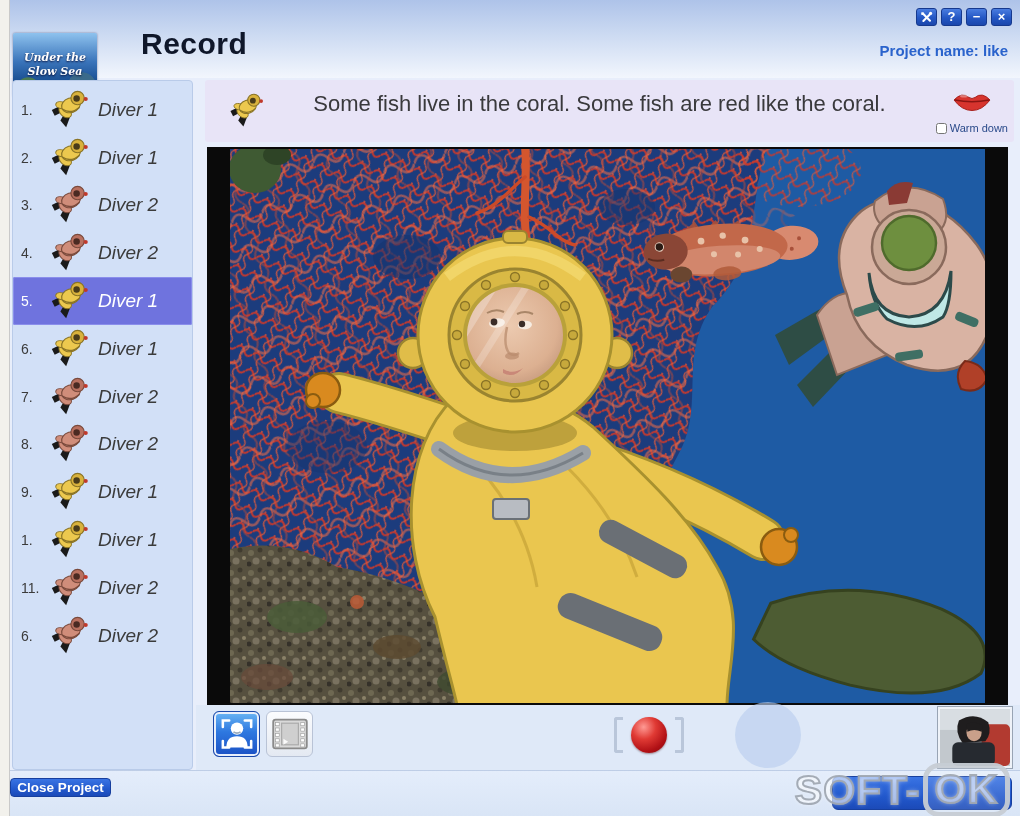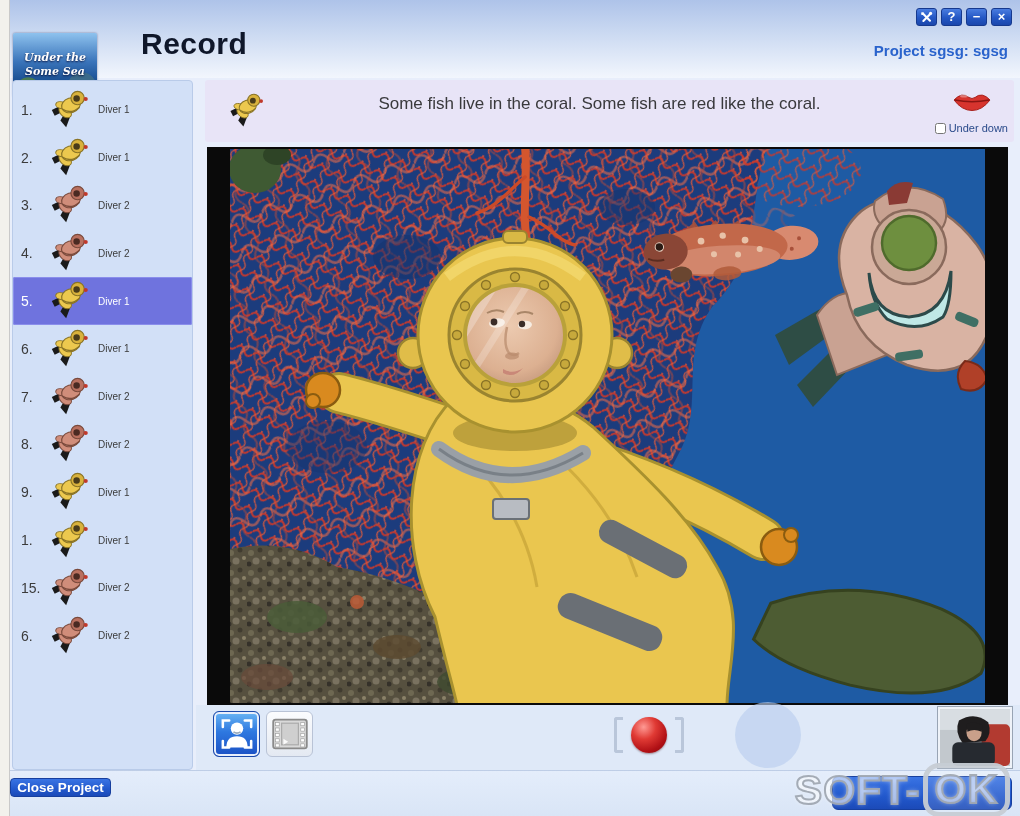--- a/index.html
+++ b/index.html
@@ -31,33 +31,33 @@
           display:flex; align-items:center; justify-content:center; cursor:default; }
   .project-name { position:absolute; right:12px; top:42px; font-size:15px; font-weight:bold;
           color:#2a63cc; }
 
   
   .sidebar { position:absolute; left:12px; top:80px; width:181px; height:690px;
           background:#d2e0f7; border:1px solid #b9cbe9; border-radius:4px; padding-top:5px; }
   .srow { height:47.8px; display:flex; align-items:center; padding:0 4px 0 8px; border-radius:2px; }
   .snum { width:27px; font-size:14px; color:#3b3b3b; flex:0 0 auto; }
   .sicon { width:42px; height:42px; flex:0 0 auto; margin-right:8px; }
-  .slabel { font-size:10px; color:#3b3b3b; }
+  .slabel { font-size:19px; color:#3b3b3b;font-style:italic; }
   .srow.selected { background:#6f73de; box-shadow:inset 0 0 0 1px #8a8eeb; }
   .srow.selected .snum, .srow.selected .slabel { color:#ffffff; }
   .diver1 { --suit:#ecc84e; --helm:#d9b23c; --line:#8a7426; --visor:#4a3c1a; }
   .diver2 { --suit:#d08d7a; --helm:#b9705f; --line:#7a4a3c; --visor:#4a2a22; }
 
   
   .subtitle-bar { position:absolute; left:205px; top:80px; width:809px; height:62px;
           background:#e8e4f7; border-radius:3px; }
   .subtitle-diver { position:absolute; left:22px; top:8px; width:38px; height:46px; }
   .subtitle-text { position:absolute; left:70px; right:90px; top:0; height:48px;
           display:flex; align-items:center; justify-content:center;
-          font-size:17px; color:#39393c; }
+          font-size:22px; color:#39393c; }
   .lips { position:absolute; right:22px; top:10px; width:40px; height:22px; }
   .slowdown { position:absolute; right:6px; top:42px; display:flex; align-items:center; gap:3px; }
   .slowdown input { width:11px; height:11px; margin:0; }
   .slowdown label { font-size:11px; color:#2a4a8a; }
 
   
   .stage { position:absolute; left:207px; top:147px; width:801px; height:558px;
           background:#000; }
   .stage svg { display:block; width:801px; height:558px; }
 
@@ -102,38 +102,38 @@
           margin:12px 2px; background:rgba(255,255,255,.12); line-height:1.05; }
 </style>
 </head>
 <body>
 
 <div class="header"></div>
 <div class="left-strip"></div>
 
 <div class="logo">
   <span class="logo-line">Under the</span>
-  <span class="logo-line">Some Sea</span>
+  <span class="logo-line">Slow Sea</span>
 </div>
 <div class="page-title">Record</div>
 
 <div class="winbtns">
   <div class="winbtn">
     <svg width="13" height="13" viewBox="0 0 16 16">
       <rect x="7" y="1" width="2.6" height="14" rx="1.2" fill="#fff" transform="rotate(45 8 8)"></rect>
       <rect x="7" y="1" width="2.6" height="14" rx="1.2" fill="#fff" transform="rotate(-45 8 8)"></rect>
       <rect x="1.5" y="1.5" width="3.4" height="3.4" rx="0.8" fill="#fff"></rect>
       <circle cx="13" cy="3" r="2" fill="#fff"></circle>
     </svg>
   </div>
   <div class="winbtn">?</div>
   <div class="winbtn">−</div>
   <div class="winbtn">×</div>
 </div>
-<div class="project-name">Project sgsg: sgsg</div>
+<div class="project-name">Project name: like</div>
 
 <div class="sidebar">
     <div class="srow diver1">
     <span class="snum">1.</span>
     <svg class="sicon" viewBox="0 0 44 44">
       <path d="M4,22 L14,17 L17,23 L7,28 Z" style="fill:#1a1a1a"></path>
       <path d="M13,33 L18,24 L24,27 L19,40 Z" style="fill:#1a1a1a"></path>
       <ellipse cx="18" cy="24" rx="7.5" ry="5" transform="rotate(40 18 24)" style="fill:var(--suit);stroke:var(--line);stroke-width:1"></ellipse>
       <ellipse cx="14" cy="17" rx="6" ry="3.6" transform="rotate(12 14 17)" style="fill:var(--suit);stroke:var(--line);stroke-width:1"></ellipse>
       <ellipse cx="24" cy="17" rx="10" ry="7.6" transform="rotate(-18 24 17)" style="fill:var(--suit);stroke:var(--line);stroke-width:1.2"></ellipse>
@@ -273,21 +273,21 @@
       <ellipse cx="14" cy="17" rx="6" ry="3.6" transform="rotate(12 14 17)" style="fill:var(--suit);stroke:var(--line);stroke-width:1"></ellipse>
       <ellipse cx="24" cy="17" rx="10" ry="7.6" transform="rotate(-18 24 17)" style="fill:var(--suit);stroke:var(--line);stroke-width:1.2"></ellipse>
       <path d="M15,21 Q24,27 33,19" style="fill:none;stroke:var(--line);stroke-width:1.4"></path>
       <circle cx="31" cy="9.5" r="7" style="fill:var(--helm);stroke:var(--line);stroke-width:1.2"></circle>
       <circle cx="30" cy="10" r="3.4" style="fill:var(--visor)"></circle>
       <circle cx="39.5" cy="10.5" r="2.2" style="fill:#c0392b"></circle>
     </svg>
     <span class="slabel">Diver 1</span>
   </div>
     <div class="srow diver2">
-    <span class="snum">15.</span>
+    <span class="snum">11.</span>
     <svg class="sicon" viewBox="0 0 44 44">
       <path d="M4,22 L14,17 L17,23 L7,28 Z" style="fill:#1a1a1a"></path>
       <path d="M13,33 L18,24 L24,27 L19,40 Z" style="fill:#1a1a1a"></path>
       <ellipse cx="18" cy="24" rx="7.5" ry="5" transform="rotate(40 18 24)" style="fill:var(--suit);stroke:var(--line);stroke-width:1"></ellipse>
       <ellipse cx="14" cy="17" rx="6" ry="3.6" transform="rotate(12 14 17)" style="fill:var(--suit);stroke:var(--line);stroke-width:1"></ellipse>
       <ellipse cx="24" cy="17" rx="10" ry="7.6" transform="rotate(-18 24 17)" style="fill:var(--suit);stroke:var(--line);stroke-width:1.2"></ellipse>
       <path d="M15,21 Q24,27 33,19" style="fill:none;stroke:var(--line);stroke-width:1.4"></path>
       <circle cx="31" cy="9.5" r="7" style="fill:var(--helm);stroke:var(--line);stroke-width:1.2"></circle>
       <circle cx="30" cy="10" r="3.4" style="fill:var(--visor)"></circle>
       <circle cx="39.5" cy="10.5" r="2.2" style="fill:#c0392b"></circle>
@@ -326,21 +326,21 @@
     </svg>
   </span>
   <div class="subtitle-text">Some fish live in the coral. Some fish are red like the coral.</div>
   <svg class="lips" viewBox="0 0 40 22">
     <path d="M2,10 Q10,1.5 17,7.5 Q20,9.5 23,7.5 Q30,1.5 38,10 Q30,20.5 20,20.5 Q10,20.5 2,10 Z" fill="#d7342e" stroke="#a8201c" stroke-width="1"></path>
     <path d="M3,10 Q20,13.5 37,10" fill="none" stroke="#8a1512" stroke-width="1.6"></path>
     <ellipse cx="12" cy="6" rx="4" ry="1.5" fill="#ffffff" opacity="0.35"></ellipse>
   </svg>
   <div class="slowdown">
     <input type="checkbox" id="slowdown-cb" style="">
-    <label for="slowdown-cb">Under down</label>
+    <label for="slowdown-cb">Warm down</label>
   </div>
 </div>
 
 <div class="stage">
 <svg viewBox="0 0 801 558">
   <defs>
     <clipPath id="sceneClip">
           <rect x="23" y="2" width="755" height="554"></rect>
         </clipPath>
     <clipPath id="faceClip">

